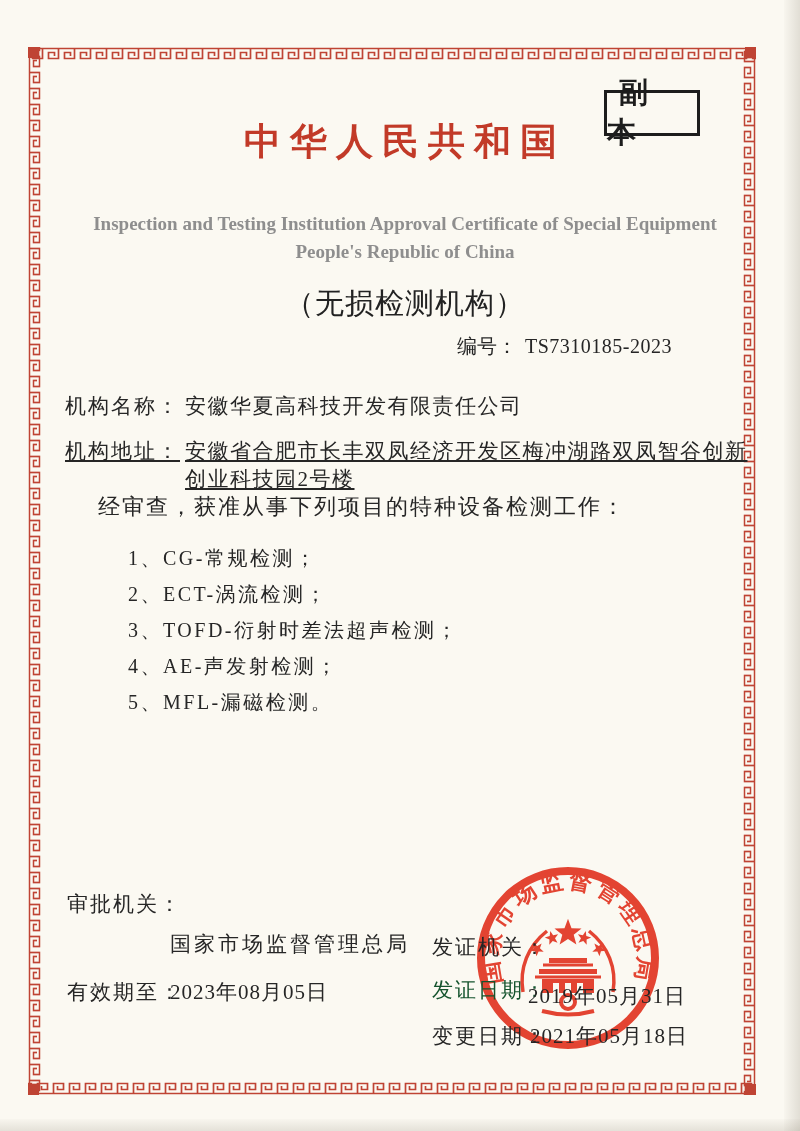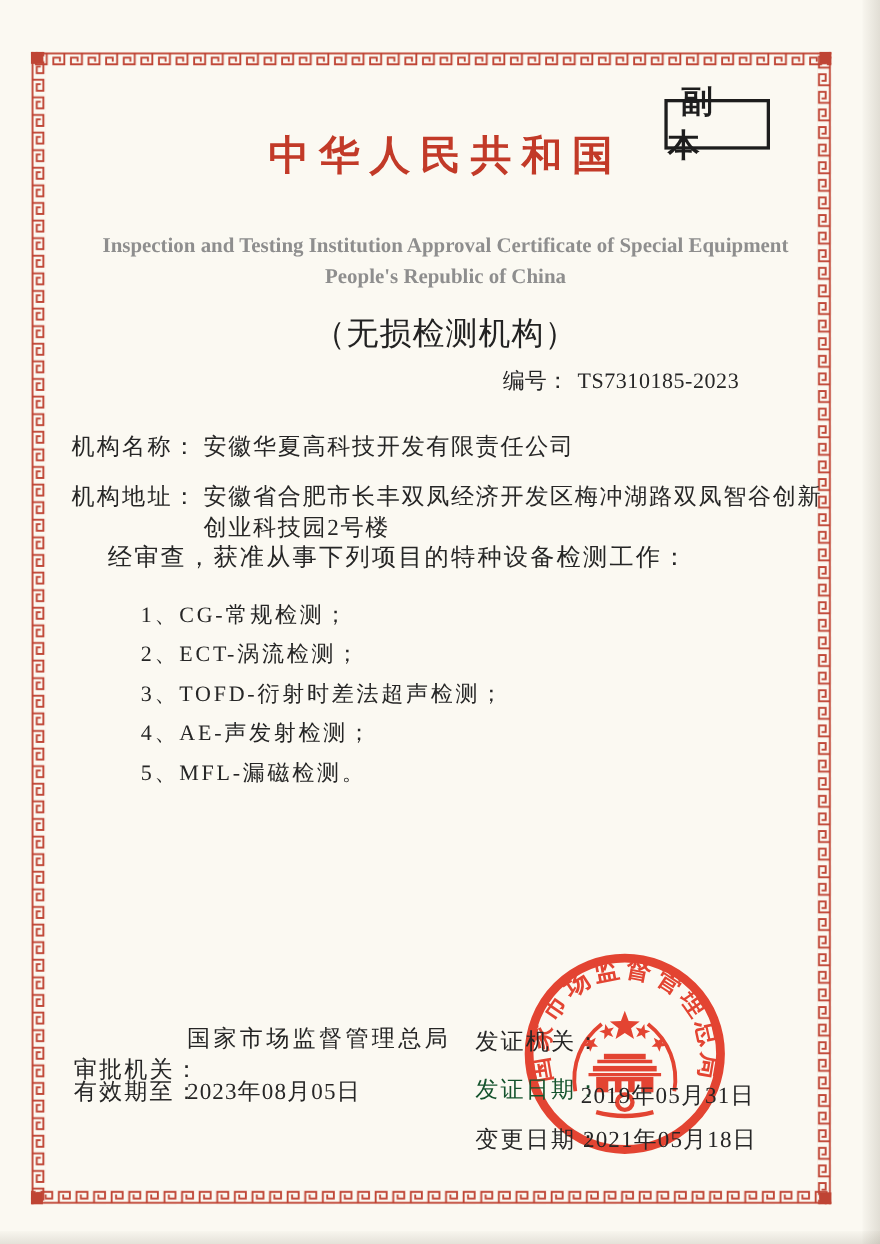--- a/index.html
+++ b/index.html
@@ -32,21 +32,21 @@
 
   .category  { top:284px; font-size:29px; letter-spacing:1px; color:#222; }
 
   .cert-no { left:457px; top:333px; font-size:20px; }
   .cert-no .num { letter-spacing:0.5px; padding-left:8px; }
 
   .row-label { font-size:21px; letter-spacing:2px; }
   .row-value { font-size:21px; letter-spacing:1.5px; }
 
   .name-row  { top:392px; }
-  .addr-row  { top:437px; }
+  .addr-row  { top:437px;text-decoration:underline; }
   .label-col { left:65px; }
   .value-col { left:185px; }
   .addr-line { line-height:28px; }
 
   .note { left:98px; top:492px; font-size:22px; letter-spacing:2px; }
 
   .items { left:128px; top:545px; }
   .item  { position:absolute; left:0; white-space:nowrap; font-size:20px; letter-spacing:2.5px; }
   .item:nth-child(1){ top:0;    }
   .item:nth-child(2){ top:36px; }
@@ -167,21 +167,21 @@
       <rect x="-15" y="17" width="6" height="10" fill="#fbf9f2"></rect>
       <rect x="-3" y="17" width="6" height="10" fill="#fbf9f2"></rect>
       <rect x="9" y="17" width="6" height="10" fill="#fbf9f2"></rect>
       <path d="M-45,26 C-49,2 -40,-20 -21,-35" fill="none" stroke="#e23b28" stroke-width="3.5"></path>
       <path d="M45,26 C49,2 40,-20 21,-35" fill="none" stroke="#e23b28" stroke-width="3.5"></path>
       <circle cx="0" cy="36" r="7" fill="none" stroke="#e23b28" stroke-width="4"></circle>
       <path d="M-26,45 Q0,52 26,45" fill="none" stroke="#e23b28" stroke-width="4"></path>
     </g>
   </svg>
 
-  <div class="abs f-label footer-text" style="left:67px; top:958px;font-family:Liberation Mono, monospace;">审批机关：</div>
+  <div class="abs f-label footer-text" style="left:67px; top:890px;font-family:Liberation Mono, monospace;">审批机关：</div>
   <div class="abs f-value footer-text" style="left:170px; top:930px; letter-spacing:3px;">国家市场监督管理总局</div>
 
   <div class="abs f-label footer-text" style="left:67px; top:978px;">有效期至：</div>
   <div class="abs f-value footer-text" style="left:170px; top:978px;">2023年08月05日</div>
 
   <div class="abs f-label footer-text" style="left:432px; top:933px;">发证机关：</div>
 
   <div class="abs f-label footer-text faded" style="left:432px; top:976px;">发证日期：</div>
   <div class="abs f-value footer-text" style="left:528px; top:982px;">2019年05月31日</div>
 

